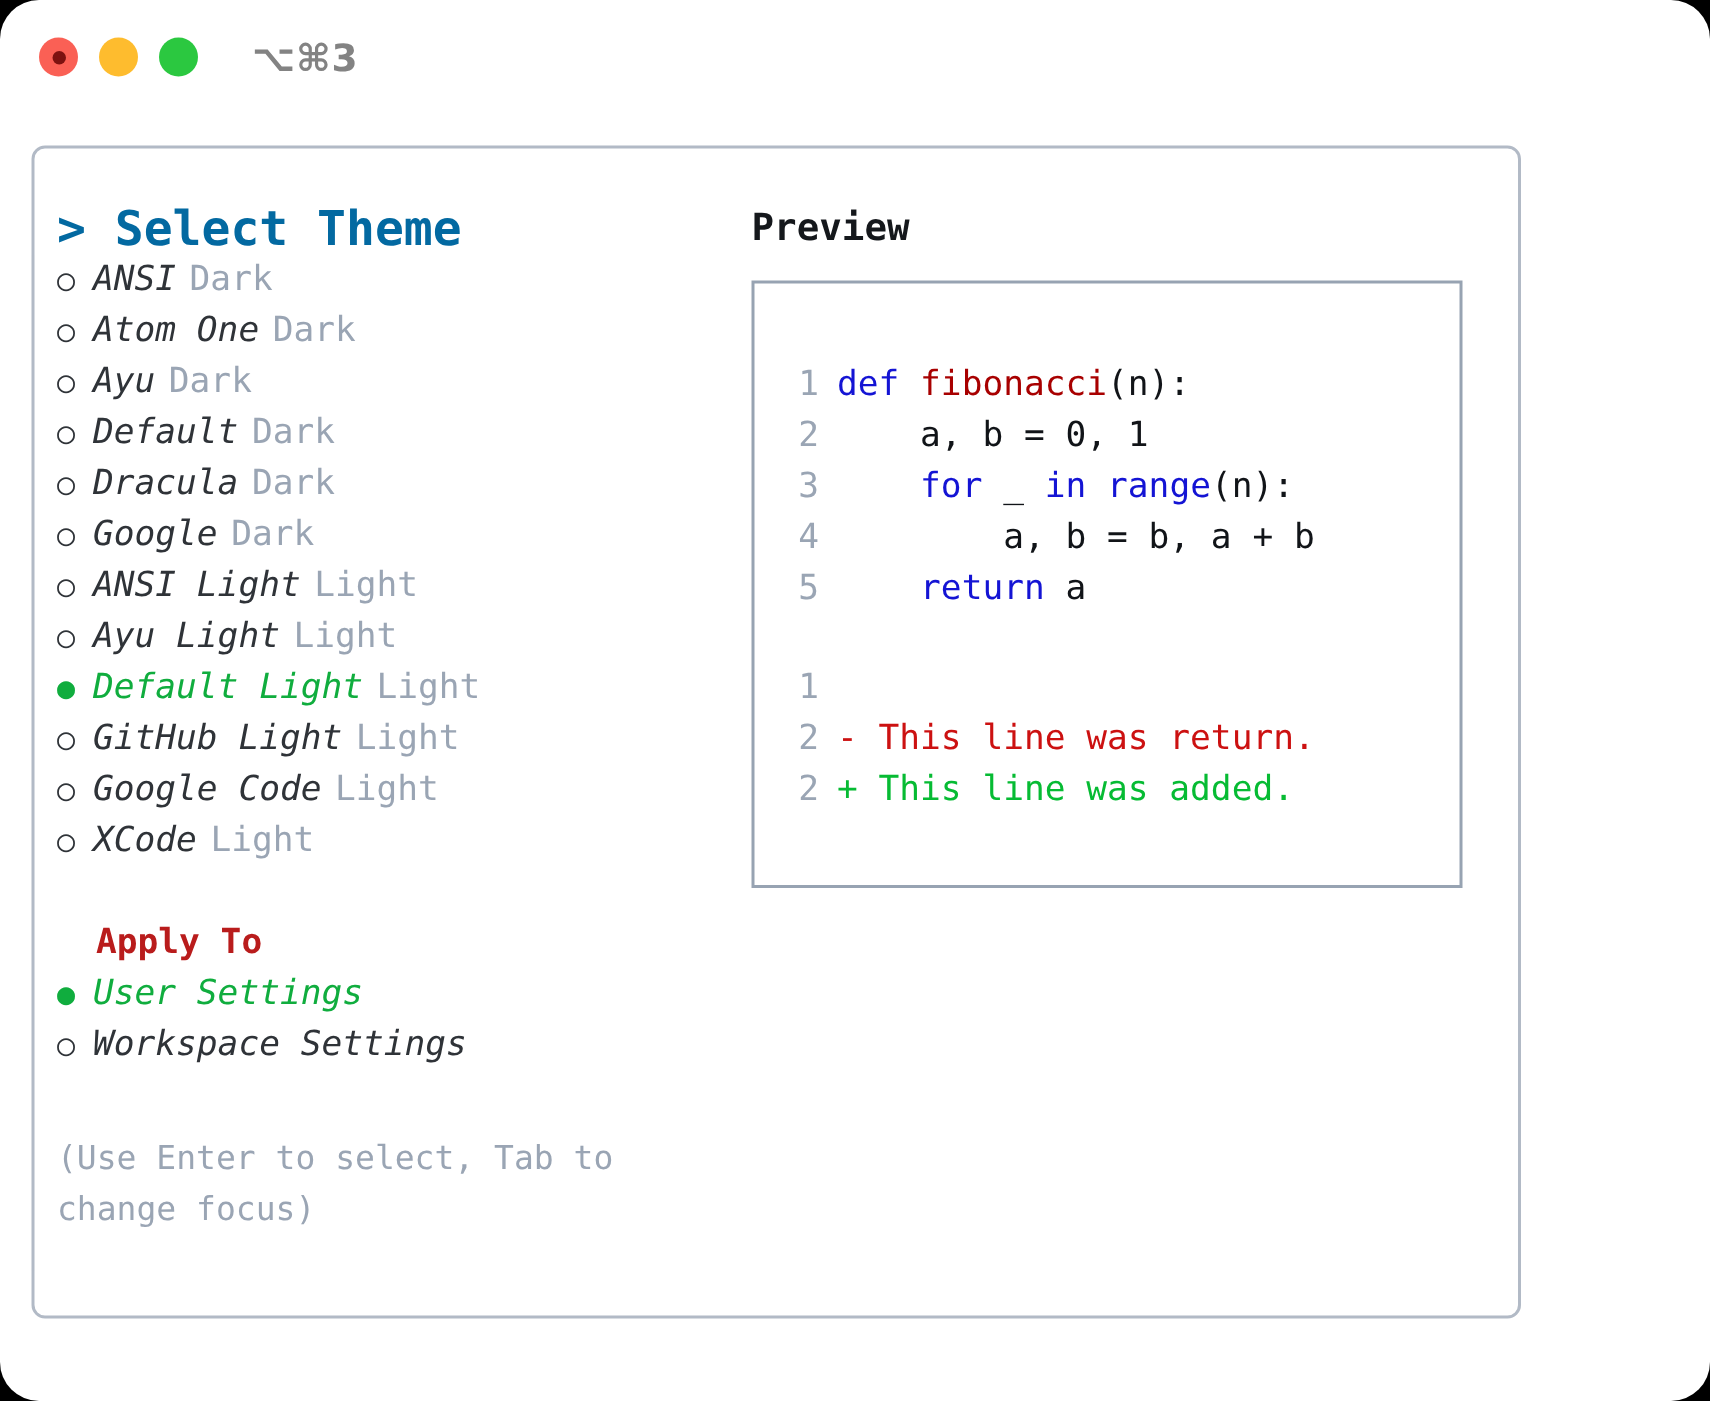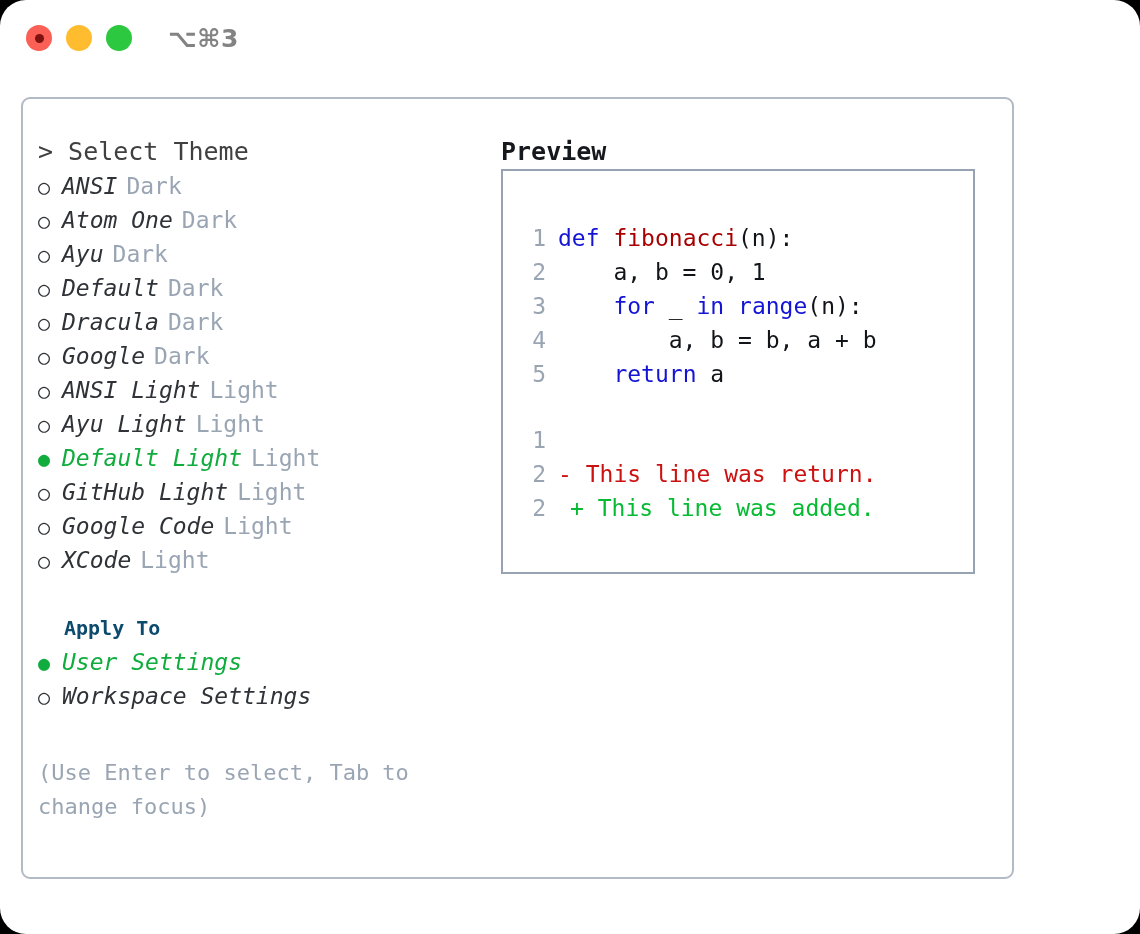--- a/index.html
+++ b/index.html
@@ -92,23 +92,23 @@
     width: 460px;
   }
   .right-col {
     position: absolute;
     left: 478px;
     top: 36px;
     width: 500px;
   }
 
   .heading {
-    font-size: 25px;
-    font-weight: normal;
-    color: #404040;
+    font-size: 32px;
+    font-weight: bold;
+    color: #0369a1;
     line-height: 34px;
     white-space: pre;
   }
 
   .opt-row {
     display: flex;
     align-items: baseline;
     height: 34px;
     font-size: 23px;
     line-height: 34px;
@@ -126,23 +126,23 @@
   .opt-row.selected .opt-bullet { color: #10ad3e; }
   .opt-row.selected .opt-label  { color: #10ad3e; }
   .opt-label { color: #2f3338; font-style: italic; }
   .opt-tag {
     color: #9aa5b4;
     margin-left: 9px;
   }
   .opt-row.blank { visibility: hidden; }
 
   .subheading {
-    font-size: 20px;
-    font-weight: bold;
-    color: #0c4a6e;
+    font-size: 23px;
+    font-weight: bold;
+    color: #b91c1c;
     line-height: 34px;
     height: 34px;
     padding-left: 26px;
     white-space: pre;
   }
 
   .hint {
     margin-top: 43px;
     font-size: 22px;
     line-height: 34px;
@@ -150,20 +150,21 @@
     width: 410px;
     white-space: pre-wrap;
   }
 
   
   .preview-title {
     font-size: 25px;
     font-weight: bold;
     color: #15181c;
     line-height: 34px;
+    margin-bottom: 18px;
     white-space: pre;
   }
   .preview-box {
     position: relative;
     width: 474px;
     height: 405px;
     border: 2px solid #97a3b2;
     box-sizing: border-box;
     background: #ffffff;
   }
@@ -193,21 +194,21 @@
   .tok-plain{ color: #111418; }
 
   .diff-area {
     position: absolute;
     left: 15px;
     top: 252px;
     right: 8px;
   }
   .diff-line.context .code-text { color: #7d848c; }
   .diff-line.del     .code-text { color: #cc1111; }
-  .diff-line.add     .code-text { color: #06bb33; margin-left: 12px; }
+  .diff-line.add     .code-text { color: #06bb33; }
 </style>
 </head>
 <body>
 
 <div class="window">
 
   <div class="titlebar">
     <div class="lights">
       <span class="light red"></span>
       <span class="light yellow"></span>

